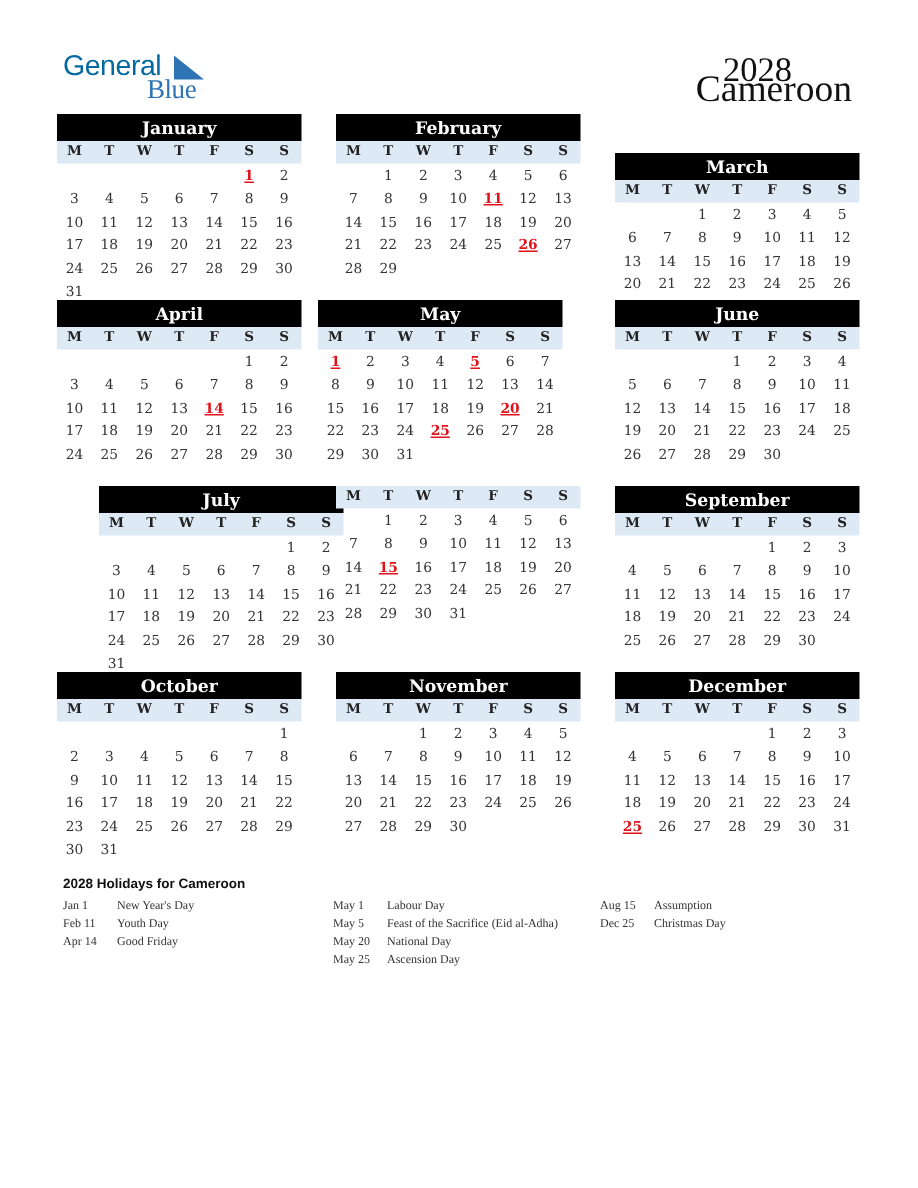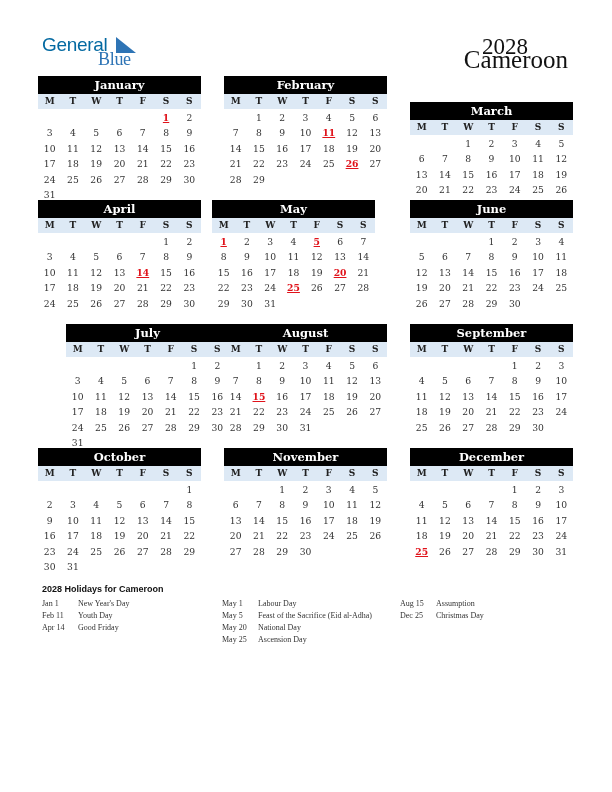--- a/index.html
+++ b/index.html
@@ -370,21 +370,20 @@
         <span class="">25</span>
         <span class="">26</span>
         <span class="">27</span>
         <span class="">28</span>
         <span class="">29</span>
         <span class="">30</span>
         <span class="">31</span>
       </div>
     </div>
     <div class="month" style="left: 224px; top: 324px;">
-      <div class="month-header">August</div>
       <div class="weekdays">
         <span>M</span>
         <span>T</span>
         <span>W</span>
         <span>T</span>
         <span>F</span>
         <span>S</span>
         <span>S</span>
       </div>
       <div class="days">

